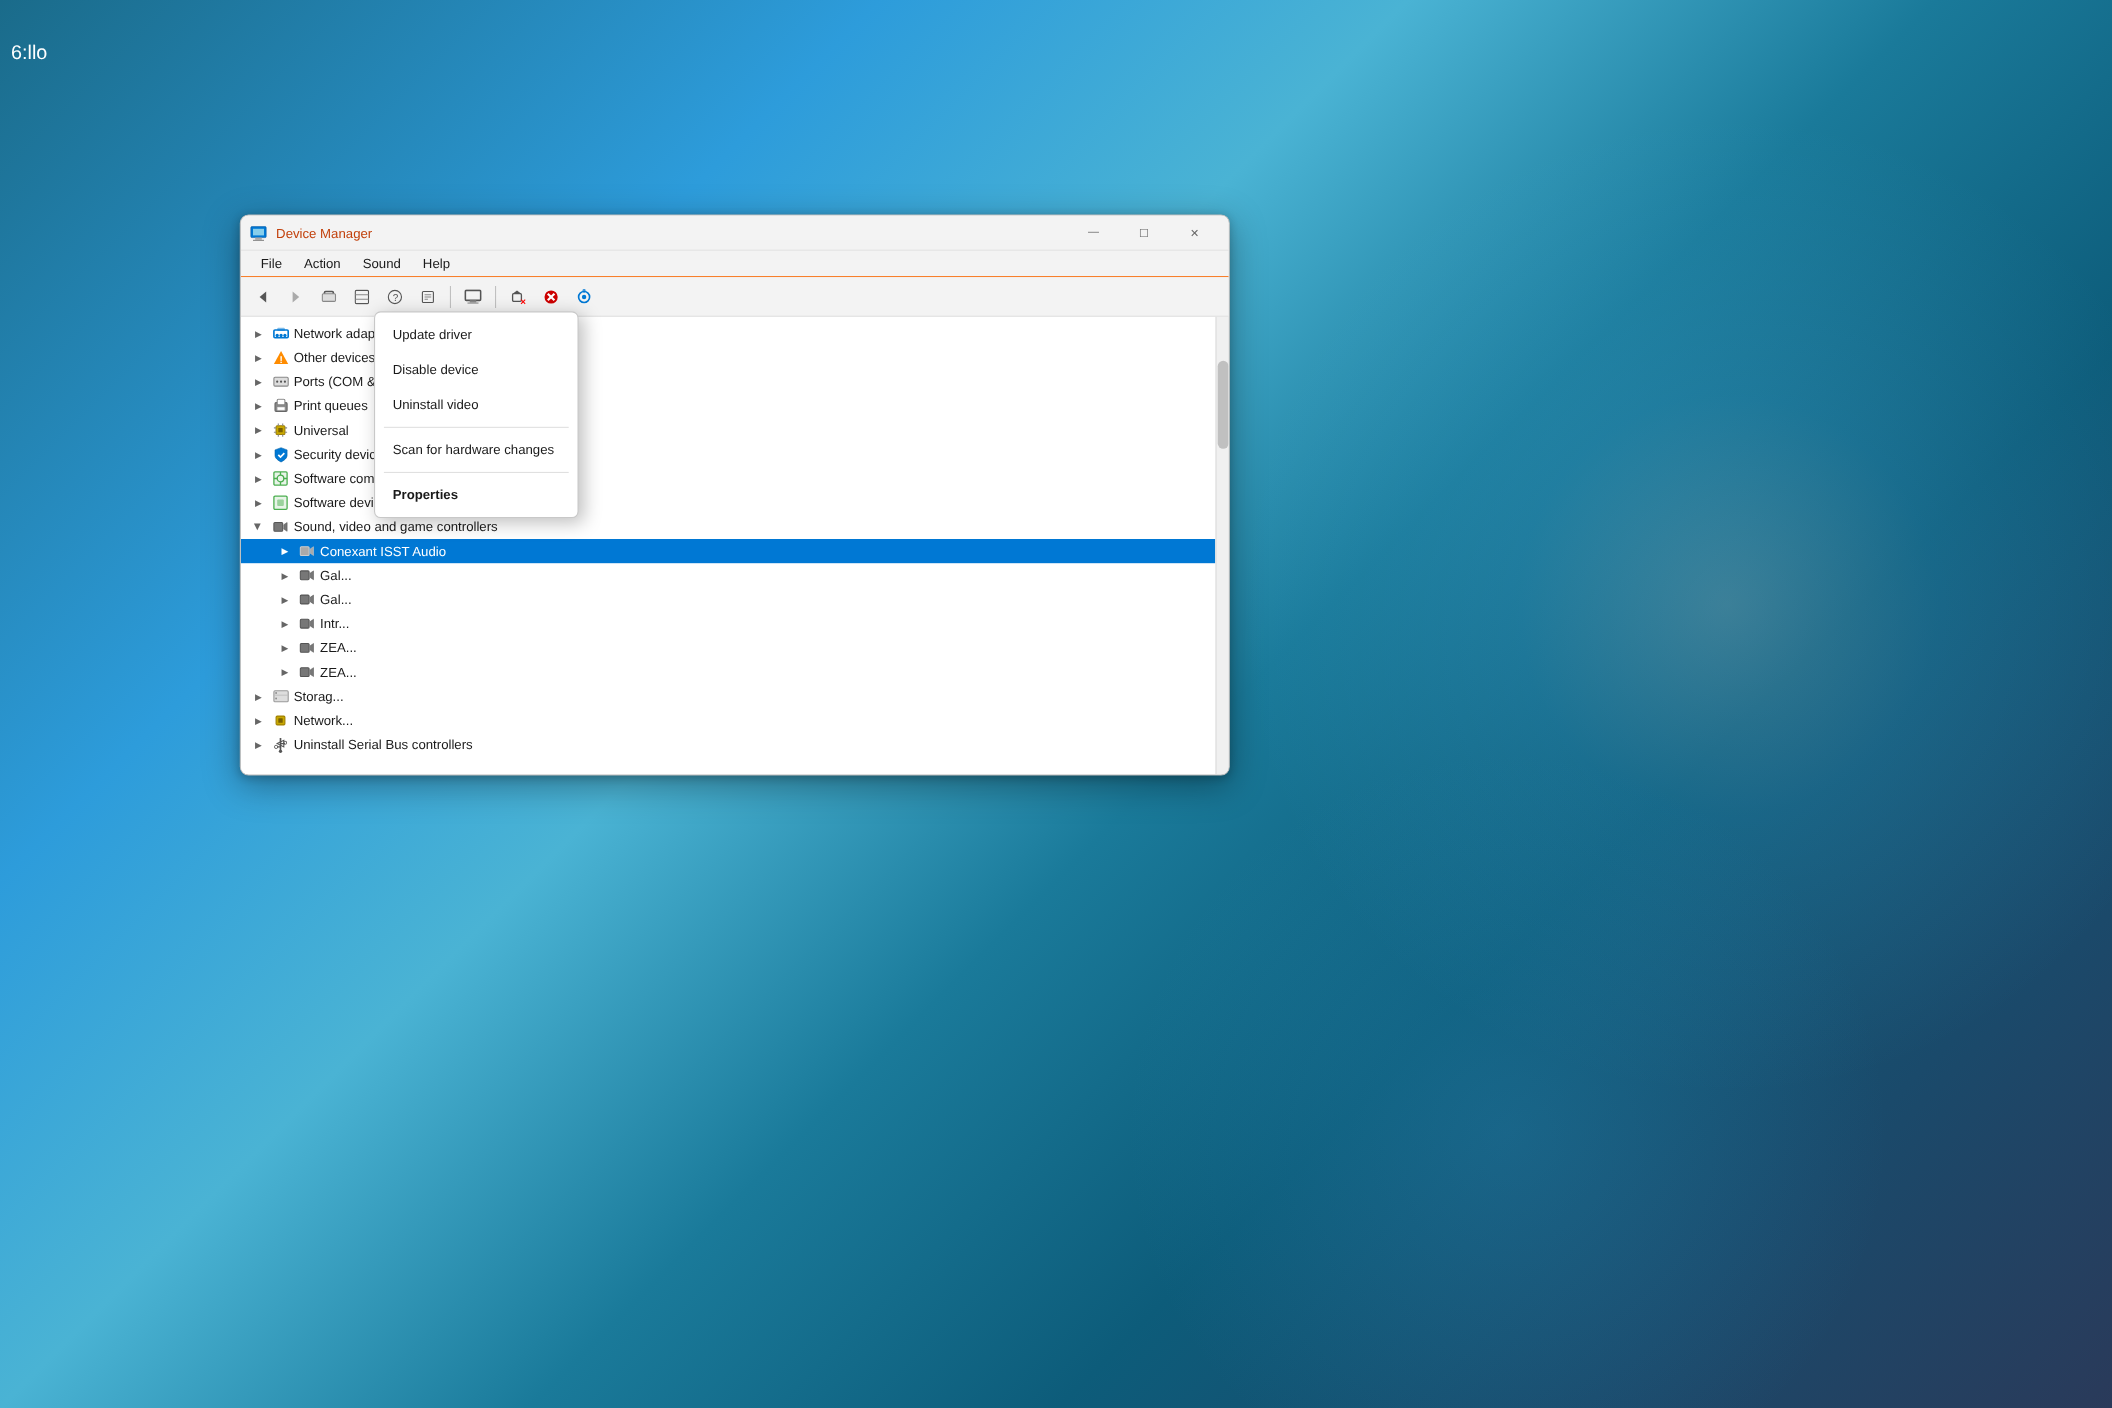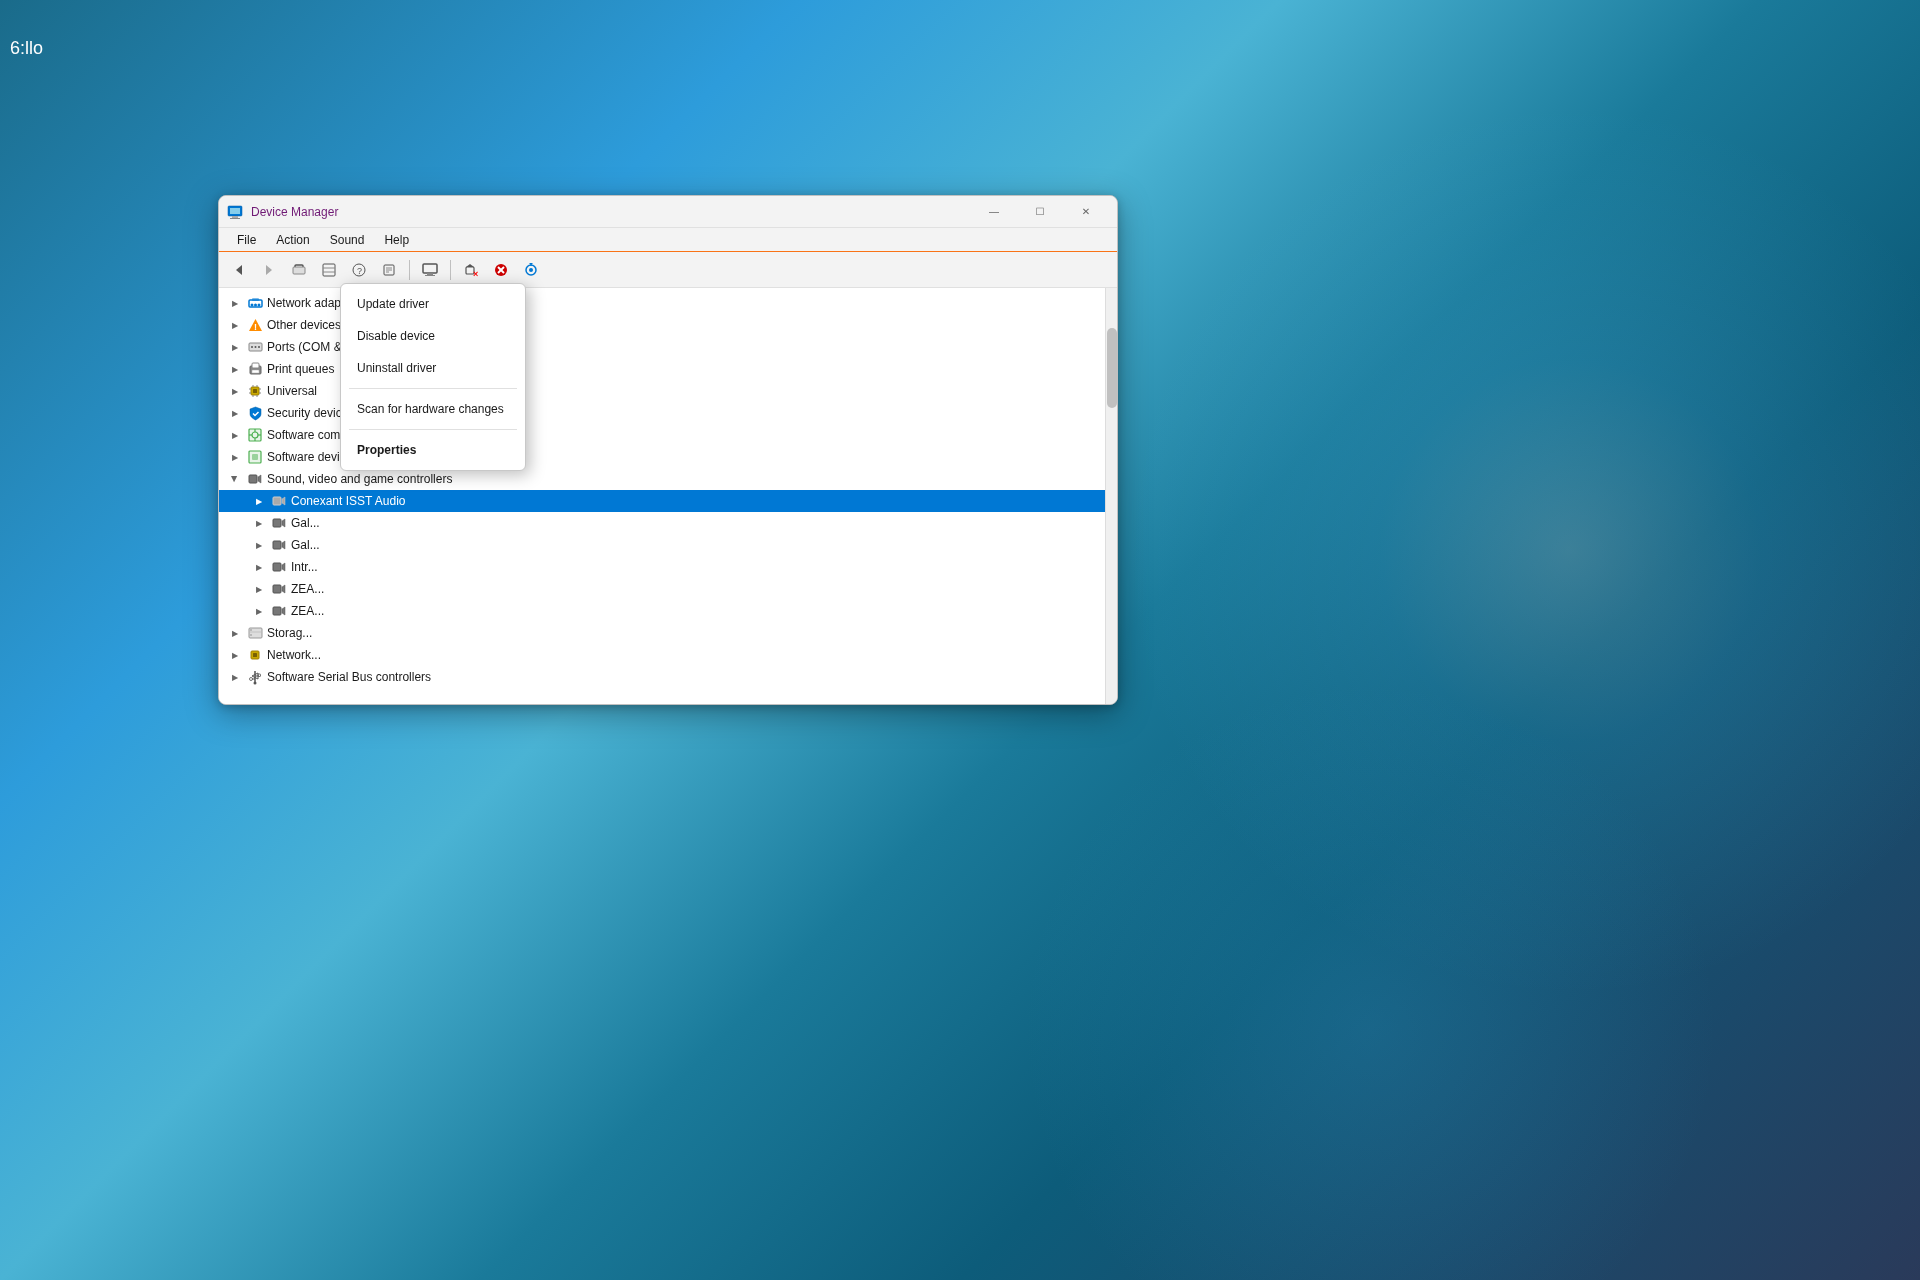--- a/index.html
+++ b/index.html
@@ -78,21 +78,21 @@
     .title-bar-icon {
       width: 16px;
       height: 16px;
       margin-right: 8px;
       flex-shrink: 0;
     }
 
     .title-bar-title {
       flex: 1;
       font-size: 12px;
-      color: #701a75;
+      color: #c2410c;
     }
 
     .window-controls {
       display: flex;
       gap: 0;
     }
 
     .win-btn {
       width: 46px;
       height: 32px;
@@ -609,40 +609,40 @@
             <svg width="12" height="15" viewBox="0 0 12 15">
                 <line x1="6" y1="1" x2="6" y2="13" stroke="#555" stroke-width="1.5"></line>
                 <polygon points="3,6 9,3 9,9" fill="none" stroke="#555" stroke-width="1"></polygon>
                 <line x1="6" y1="6" x2="10" y2="6" stroke="#555" stroke-width="1"></line>
                 <rect x="9" y="4" width="2.5" height="2.5" rx="0.5" fill="none" stroke="#555" stroke-width="0.8"></rect>
                 <line x1="6" y1="9" x2="3" y2="9" stroke="#555" stroke-width="1"></line>
                 <circle cx="2" cy="9" r="1.5" fill="none" stroke="#555" stroke-width="0.8"></circle>
                 <circle cx="6" cy="13" r="1.5" fill="#555"></circle>
               </svg>
           </span>
-          <span class="tree-label">Software Serial Bus controllers</span>
+          <span class="tree-label">Uninstall Serial Bus controllers</span>
         </div>
 
       </div>
 
       <div class="scrollbar">
         <div class="scroll-thumb"></div>
       </div>
     </div>
   </div>
 
   <div class="context-menu">
     <div class="ctx-item">
       <span>Update driver</span>
     </div>
     <div class="ctx-item">
       <span>Disable device</span>
     </div>
     <div class="ctx-item">
-      <span>Uninstall driver</span>
+      <span>Uninstall video</span>
     </div>
     <div class="ctx-separator"></div>
     <div class="ctx-item">
       <span>Scan for hardware changes</span>
     </div>
     <div class="ctx-separator"></div>
     <div class="ctx-item bold">
       <span>Properties</span>
     </div>
   </div>

